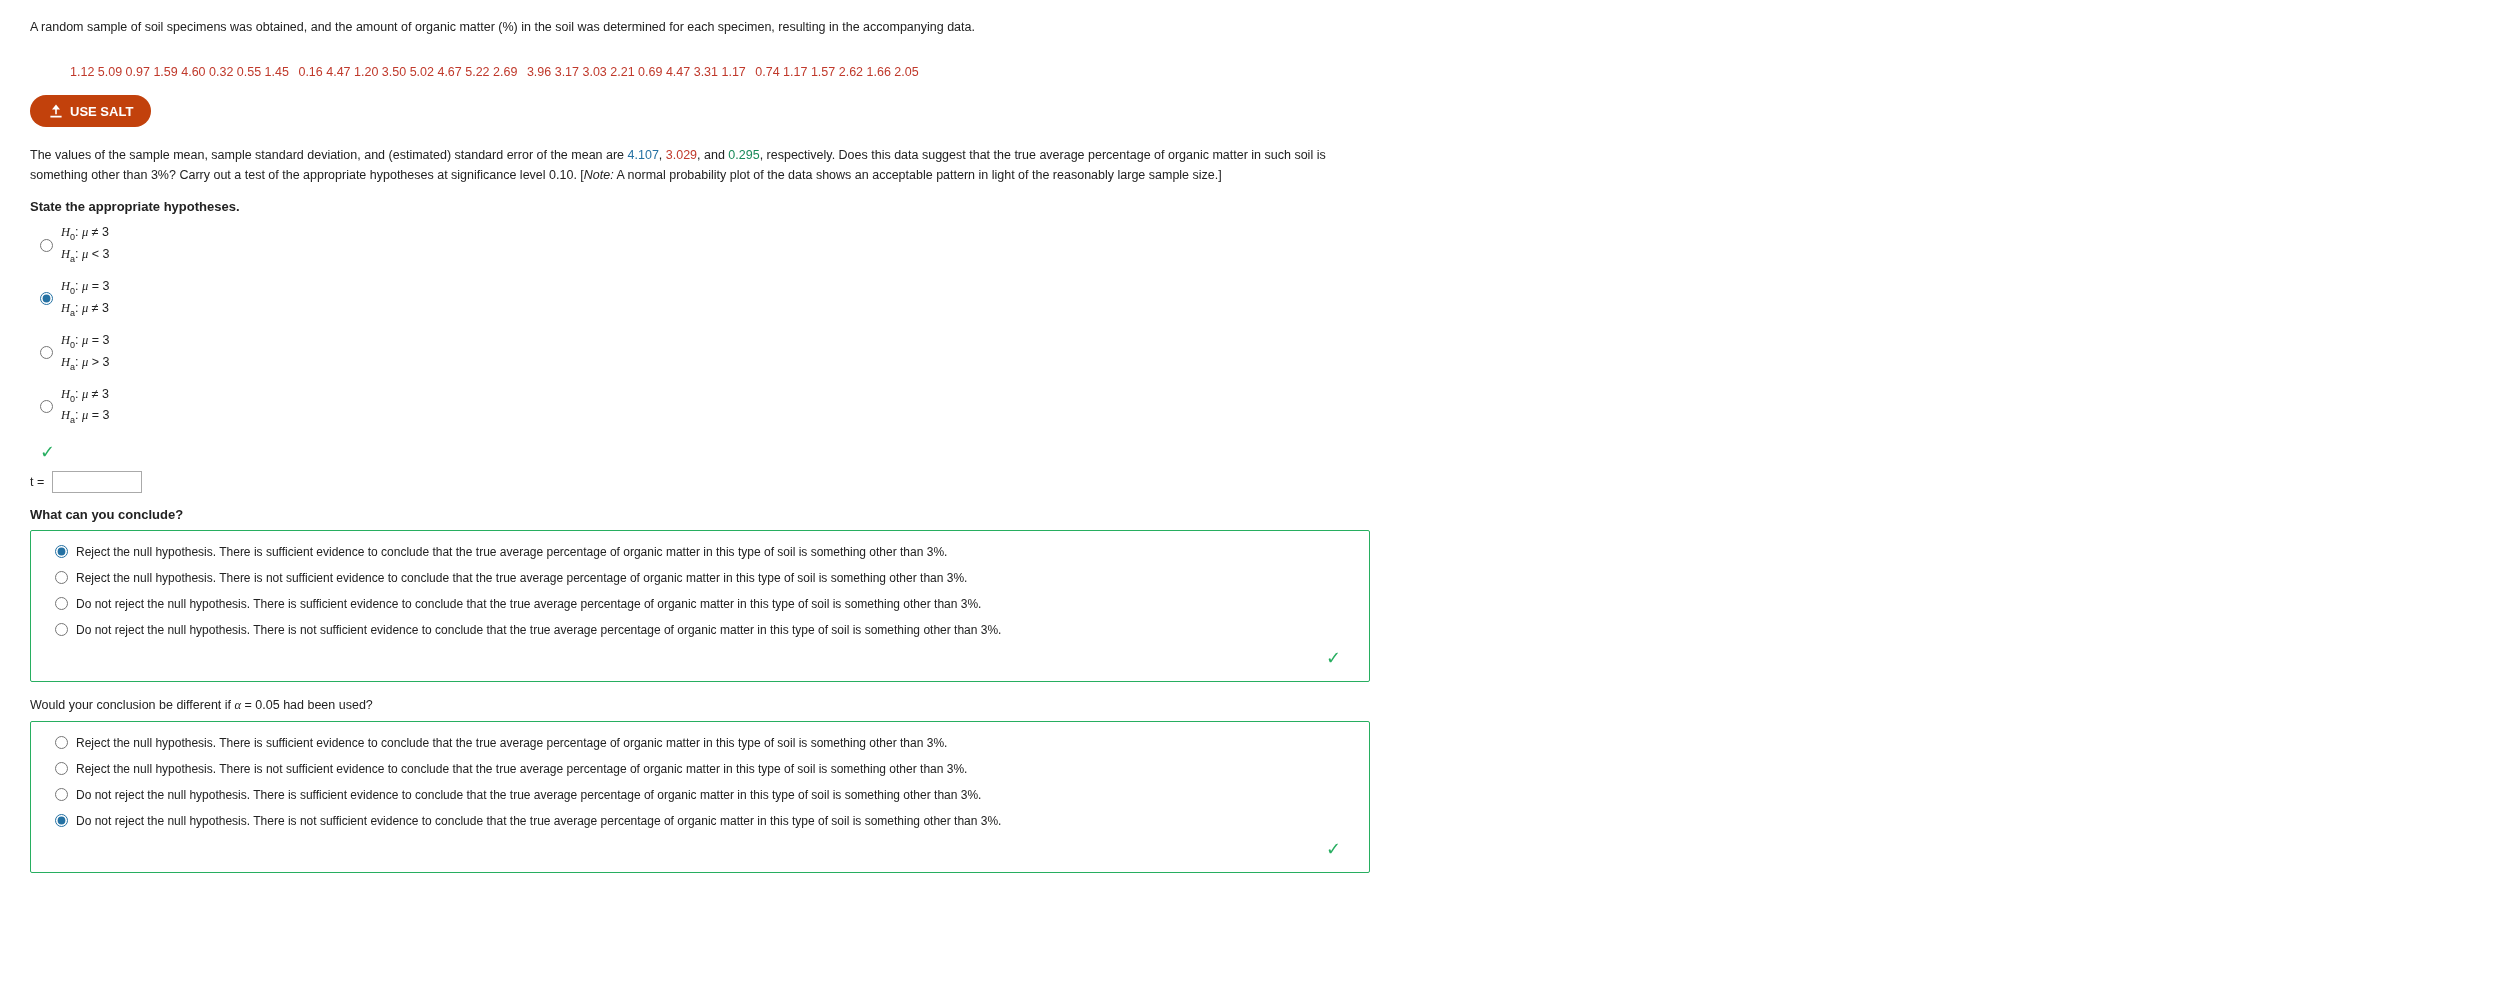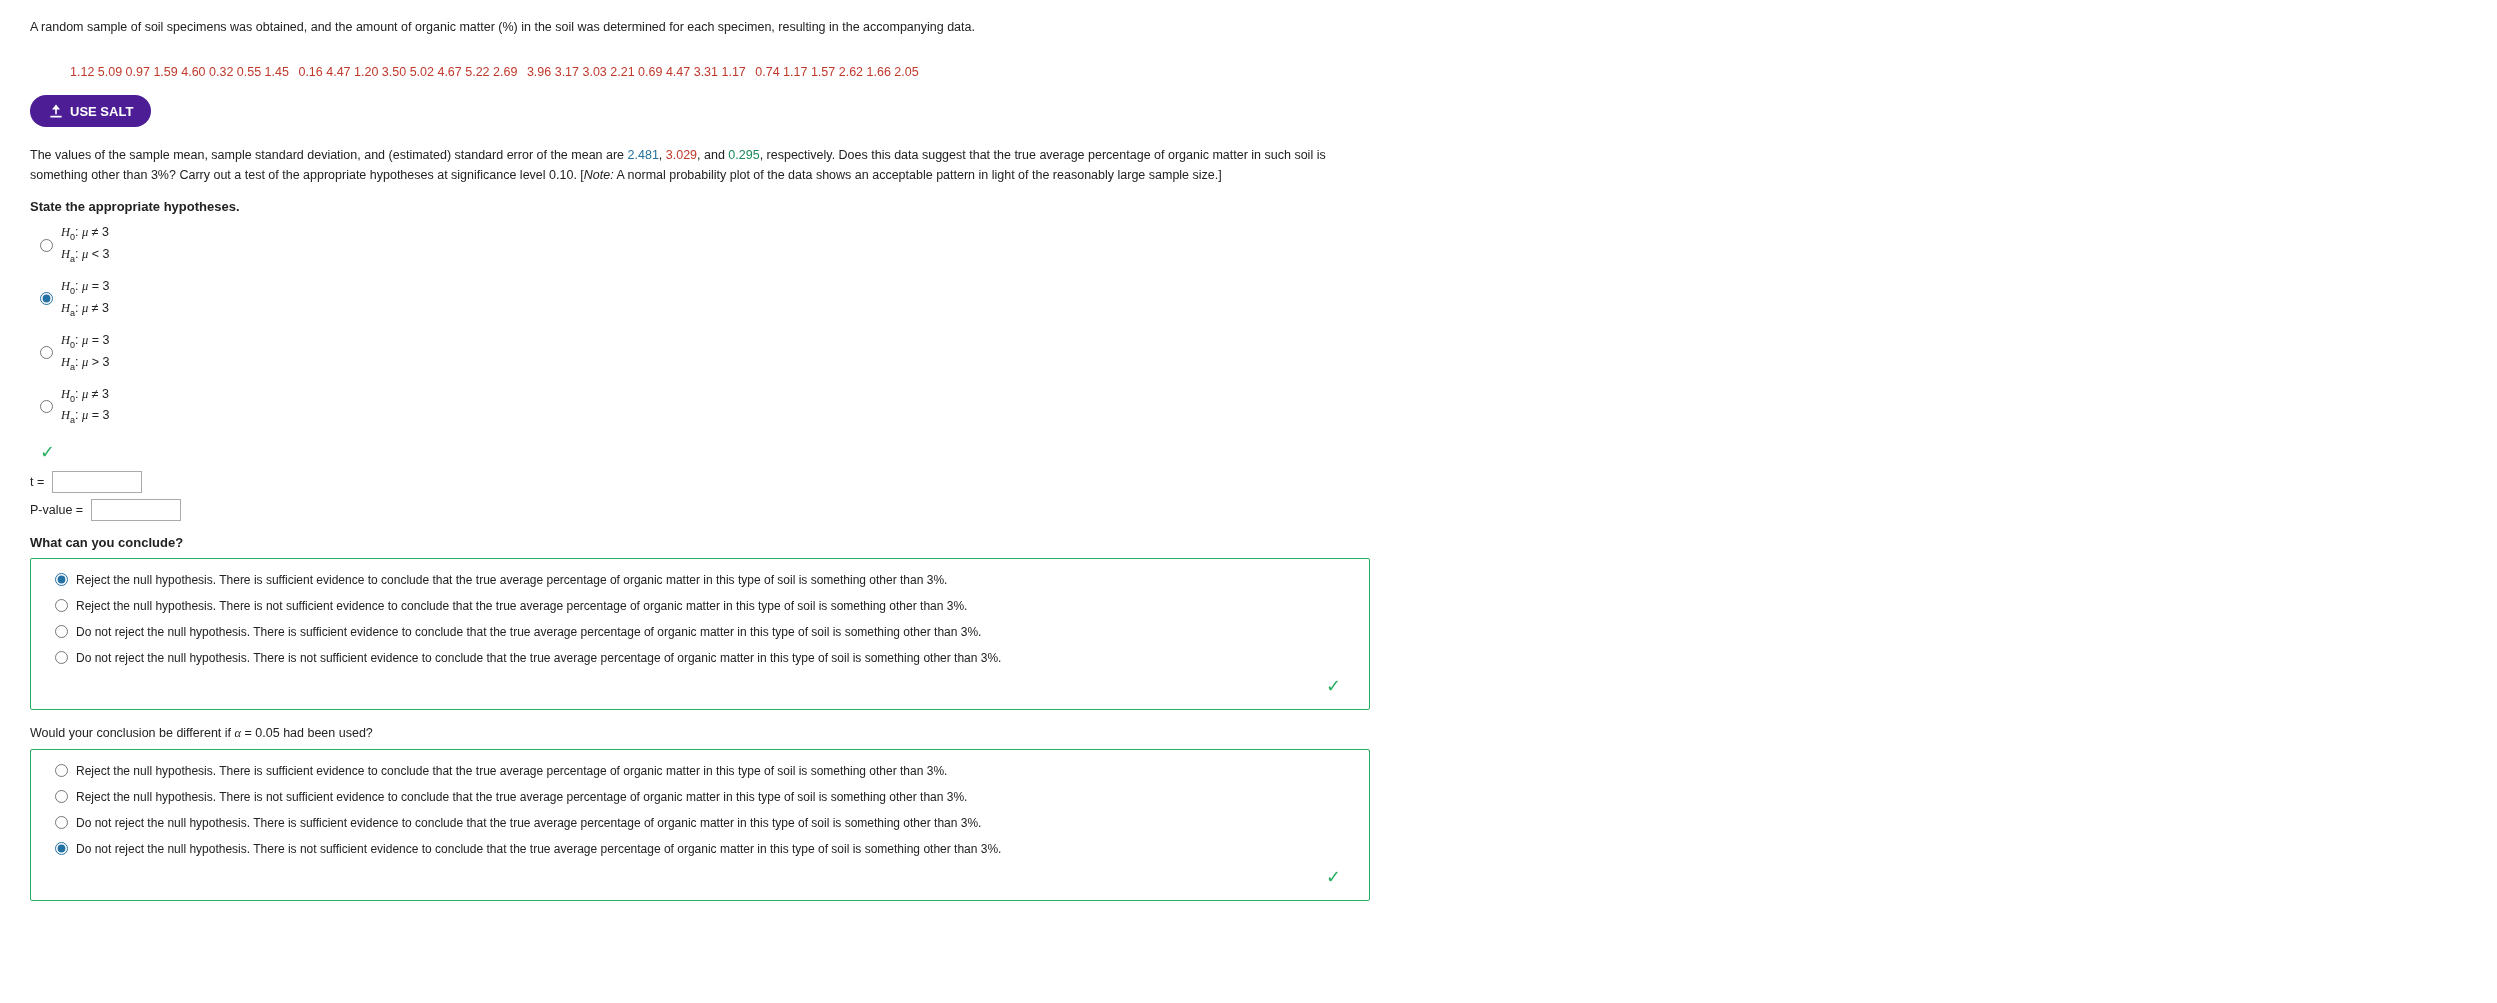--- a/index.html
+++ b/index.html
@@ -20,21 +20,21 @@
       margin: 8px 0 12px 40px;
       line-height: 1.8;
       color: #c0392b;
       font-size: 12.5px;
     }
     .data-values span { display: inline-block; margin-right: 6px; }
     .use-salt-btn {
       display: inline-flex;
       align-items: center;
       gap: 6px;
-      background: #4c1d95;
+      background: #c2410c;
       color: #fff;
       border: none;
       border-radius: 20px;
       padding: 8px 18px;
       font-size: 13px;
       font-weight: bold;
       cursor: pointer;
       margin-bottom: 18px;
     }
     .use-salt-btn svg { width: 16px; height: 16px; fill: #fff; }
@@ -147,21 +147,21 @@
 <button class="use-salt-btn">
   <svg viewBox="0 0 20 20" xmlns="http://www.w3.org/2000/svg">
     <path d="M10 2L5 8h4v6h2V8h4L10 2zM3 16h14v2H3v-2z"></path>
   </svg>
   <span>USE SALT</span>
 </button>
 
 
 <div class="question-block">
   The values of the sample mean, sample standard deviation, and (estimated) standard error of the mean are
-  <span class="highlight-blue">2.481</span>,
+  <span class="highlight-blue">4.107</span>,
   <span class="highlight-red">3.029</span>, and
   <span class="highlight-green">0.295</span>,
   respectively. Does this data suggest that the true average percentage of organic matter in such soil is something other than 3%? Carry out a test of the appropriate hypotheses at significance level 0.10. [<em>Note:</em> A normal probability plot of the data shows an acceptable pattern in light of the reasonably large sample size.]
 </div>
 
 
 <div class="section-label">State the appropriate hypotheses.</div>
 
 <div class="hypothesis-options">
 
@@ -200,24 +200,20 @@
 </div>
 
 <div class="check-mark">✓</div>
 
 
 <div class="calc-section">
   <div class="calc-row">
     <span>t =</span>
     <input type="text" placeholder="" style="">
   </div>
-  <div class="calc-row">
-    <span>P-value =</span>
-    <input type="text" placeholder="" style="">
-  </div>
 </div>
 
 
 <div class="conclude-section">
   <div class="section-label">What can you conclude?</div>
   <div class="conclude-box">
     <div class="conclude-option">
       <input type="radio" name="conclude" id="c1" checked="" style="">
       <label for="c1">Reject the null hypothesis. There is sufficient evidence to conclude that the true average percentage of organic matter in this type of soil is something other than 3%.</label>
     </div>

